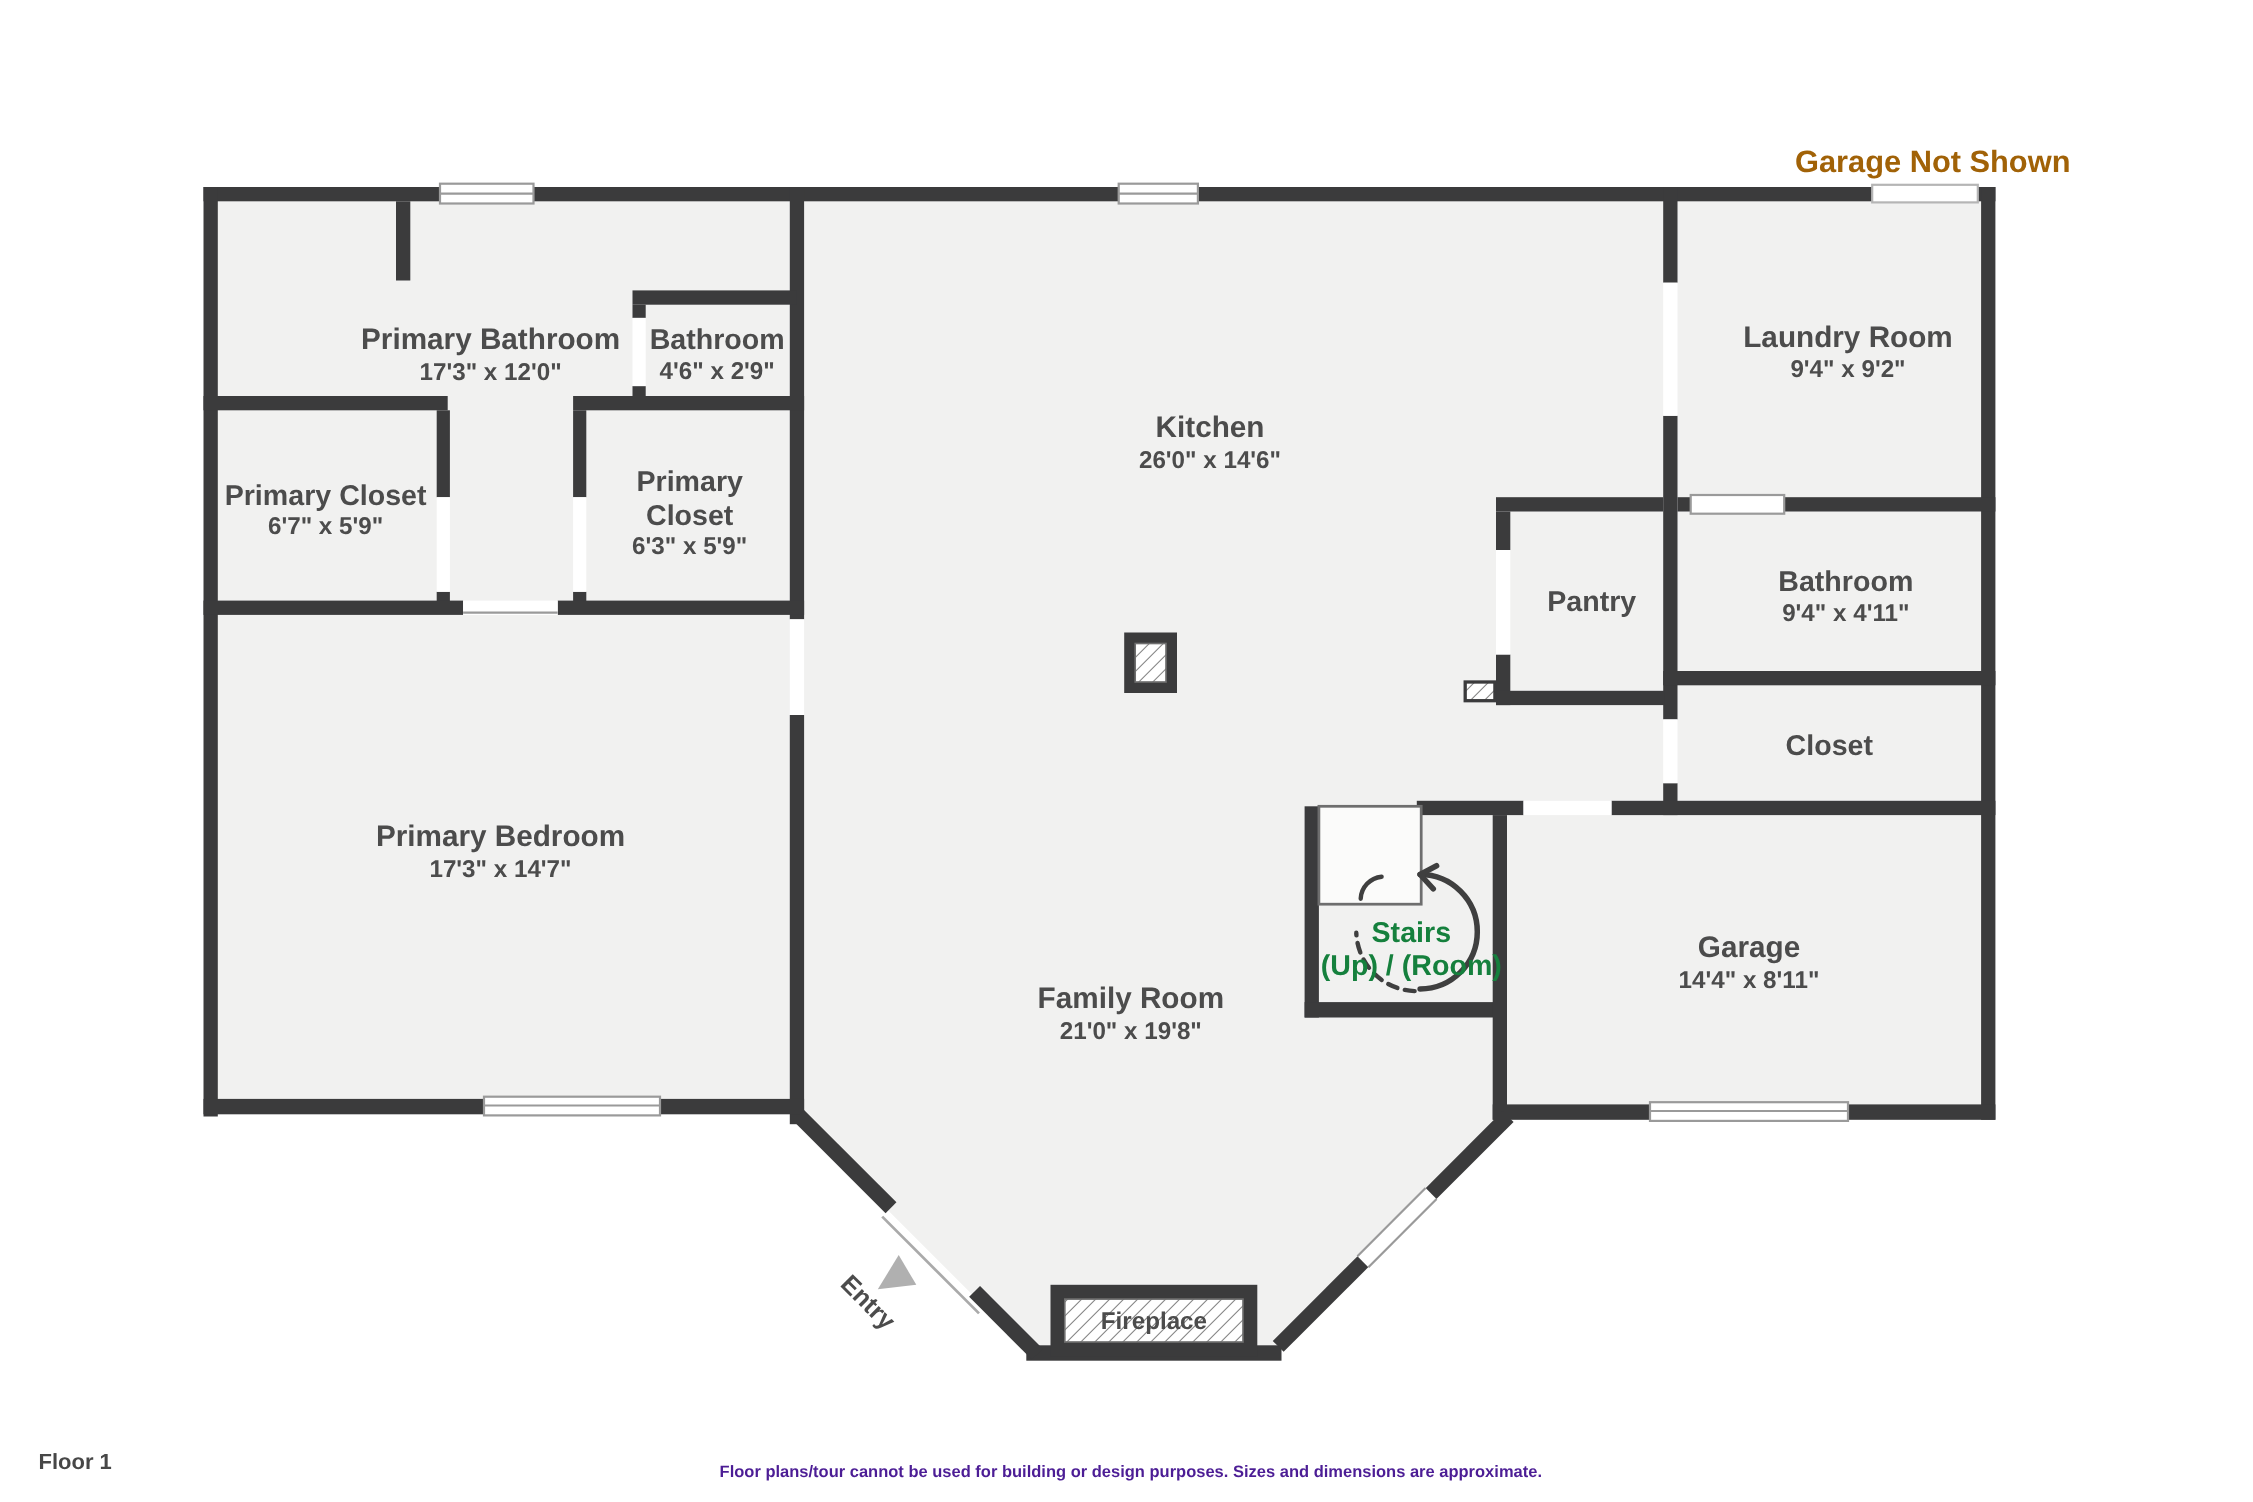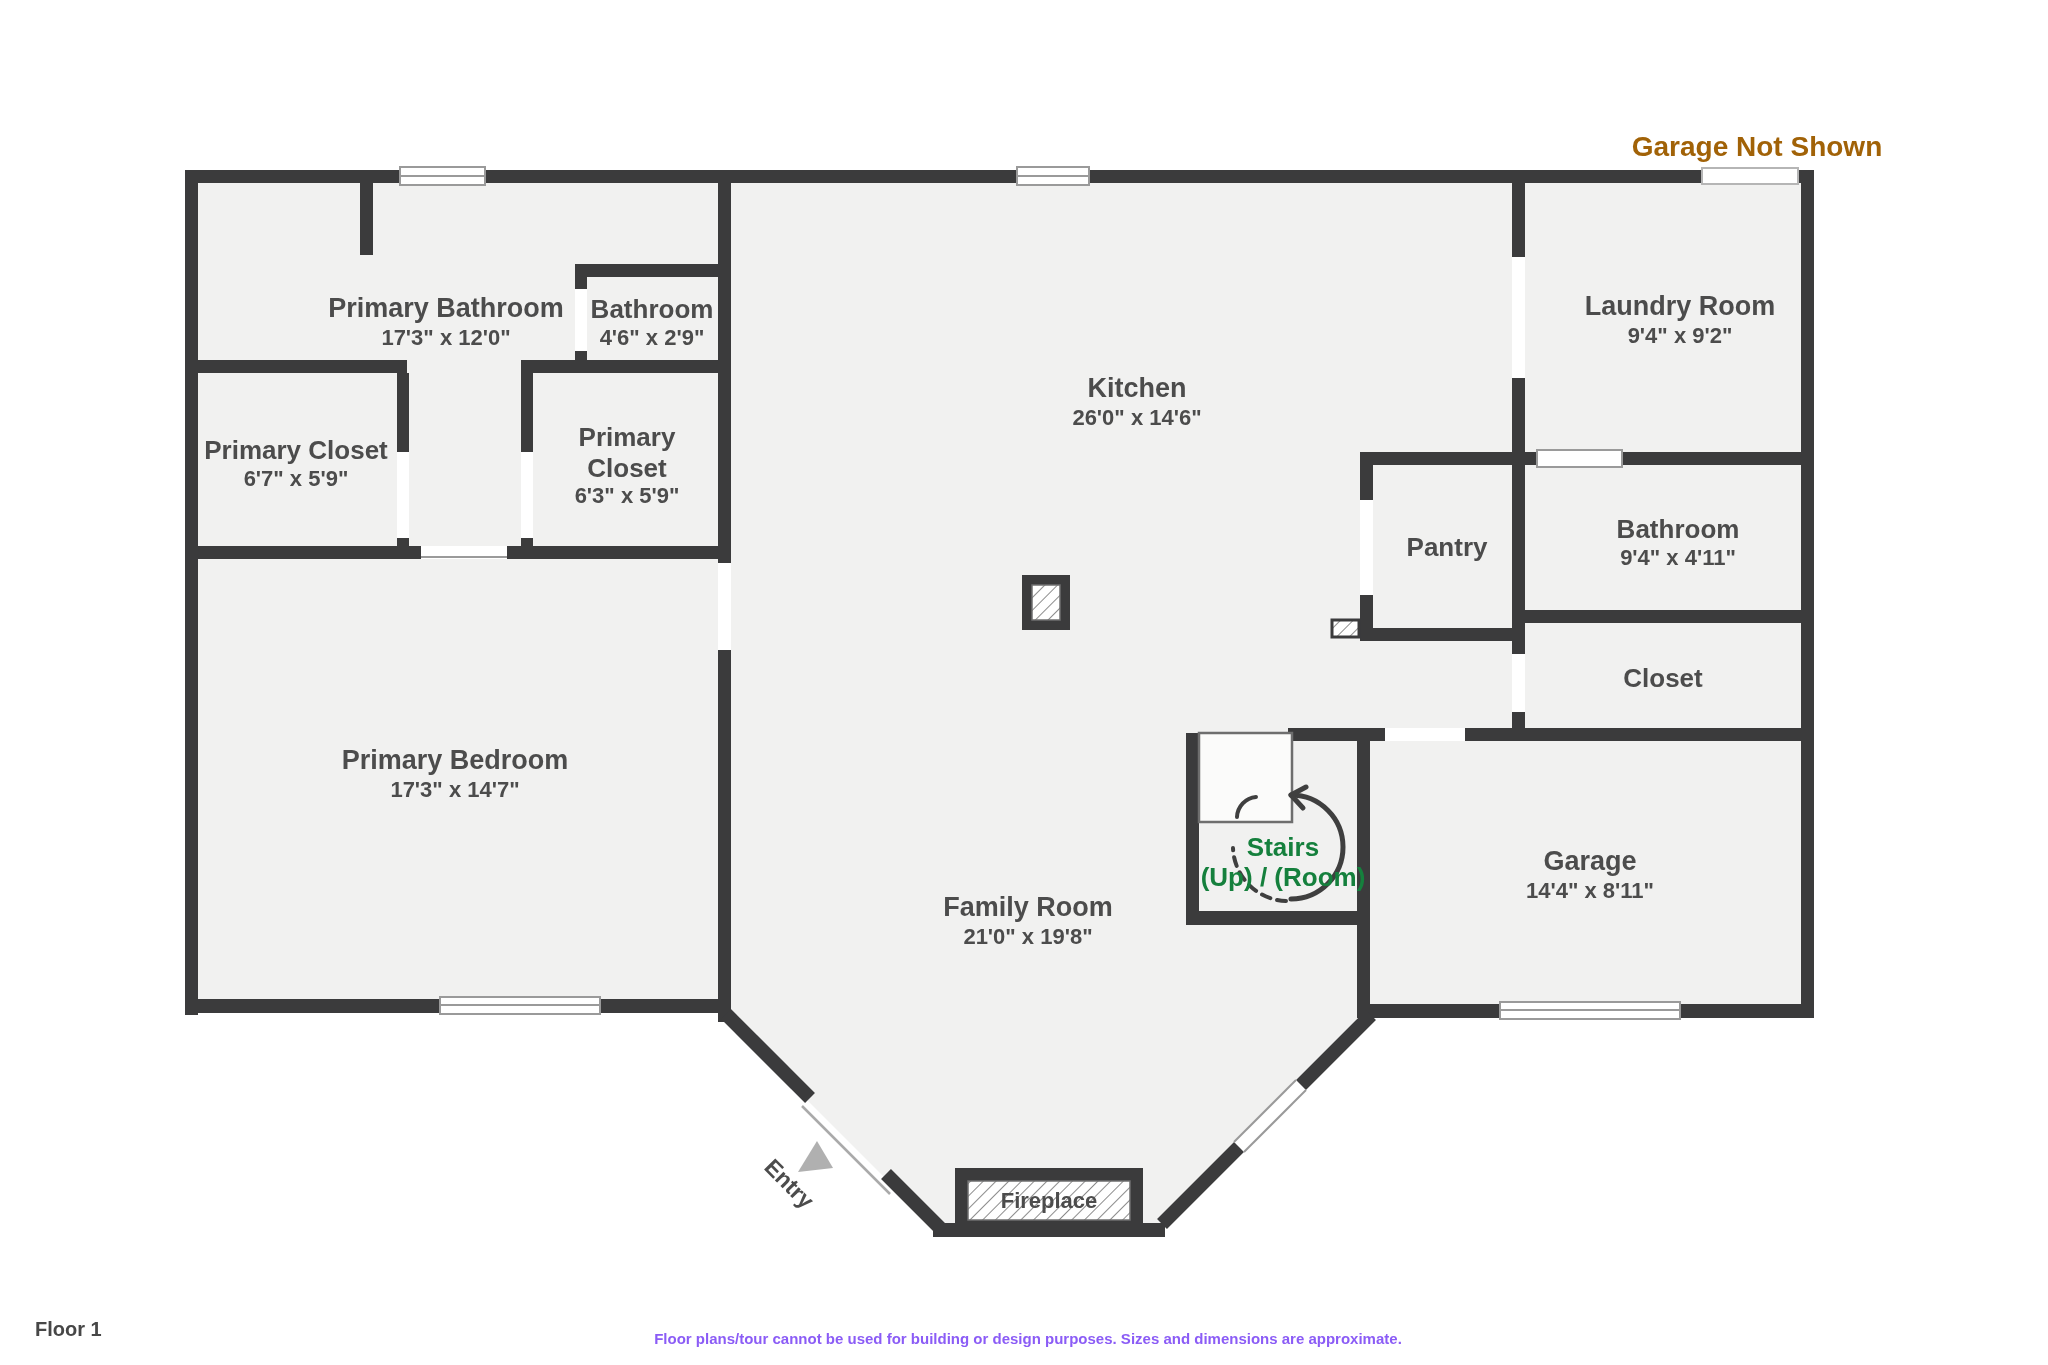--- a/index.html
+++ b/index.html
@@ -14,21 +14,21 @@
   .garage-note{position:absolute;transform:translate(-50%,-50%);font-size:28px;font-weight:700;
         color:#a16207;white-space:nowrap;z-index:5;}
   .stairs-label{position:absolute;transform:translate(-50%,-50%);text-align:center;
         color:#15803d;font-weight:700;font-size:26px;line-height:1.15;white-space:nowrap;z-index:6;}
   .fireplace-label{position:absolute;transform:translate(-50%,-50%);font-size:22px;font-weight:700;
         color:#4c4c4c;z-index:7;white-space:nowrap;}
   .entry-label{position:absolute;transform:translate(-50%,-50%) rotate(45deg);font-size:23px;
         font-weight:700;color:#4c4c4c;z-index:6;white-space:nowrap;}
   .floor-label{position:absolute;left:35px;top:1318px;font-size:20px;font-weight:700;color:#474747;z-index:5;text-align:center;}
   .disclaimer{position:absolute;left:1028px;top:1338px;transform:translate(-50%,-50%);
-        font-size:15px;font-weight:700;color:#8b5cf6;white-space:nowrap;z-index:5;}
+        font-size:15px;font-weight:700;color:#4c1d95;white-space:nowrap;z-index:5;}
 </style>
 </head>
 <body>
 
 <div class="plan">
 
   <svg class="walls" width="2048" height="1365" viewBox="0 0 2048 1365">
     <defs>
       <pattern id="hatch" width="9" height="9" patternUnits="userSpaceOnUse" patternTransform="rotate(45)">
         <rect width="9" height="9" fill="#ffffff"></rect>
@@ -147,21 +147,21 @@
   <div class="room-label" style="left:446px;top:322px;">
     <div class="room-title">Primary Bathroom</div>
     <div class="room-dims">17'3" x 12'0"</div>
   </div>
 
   <div class="room-label" style="left:652px;top:322px;">
     <div class="room-title small-title">Bathroom</div>
     <div class="room-dims">4'6" x 2'9"</div>
   </div>
 
-  <div class="room-label" style="left:1100px;top:402px;margin-left:37px;">
+  <div class="room-label" style="left:1100px;top:402px;">
     <div class="room-title">Kitchen</div>
     <div class="room-dims">26'0" x 14'6"</div>
   </div>
 
   <div class="room-label" style="left:1680px;top:320px;">
     <div class="room-title">Laundry Room</div>
     <div class="room-dims">9'4" x 9'2"</div>
   </div>
 
   <div class="room-label" style="left:296px;top:463px;">

